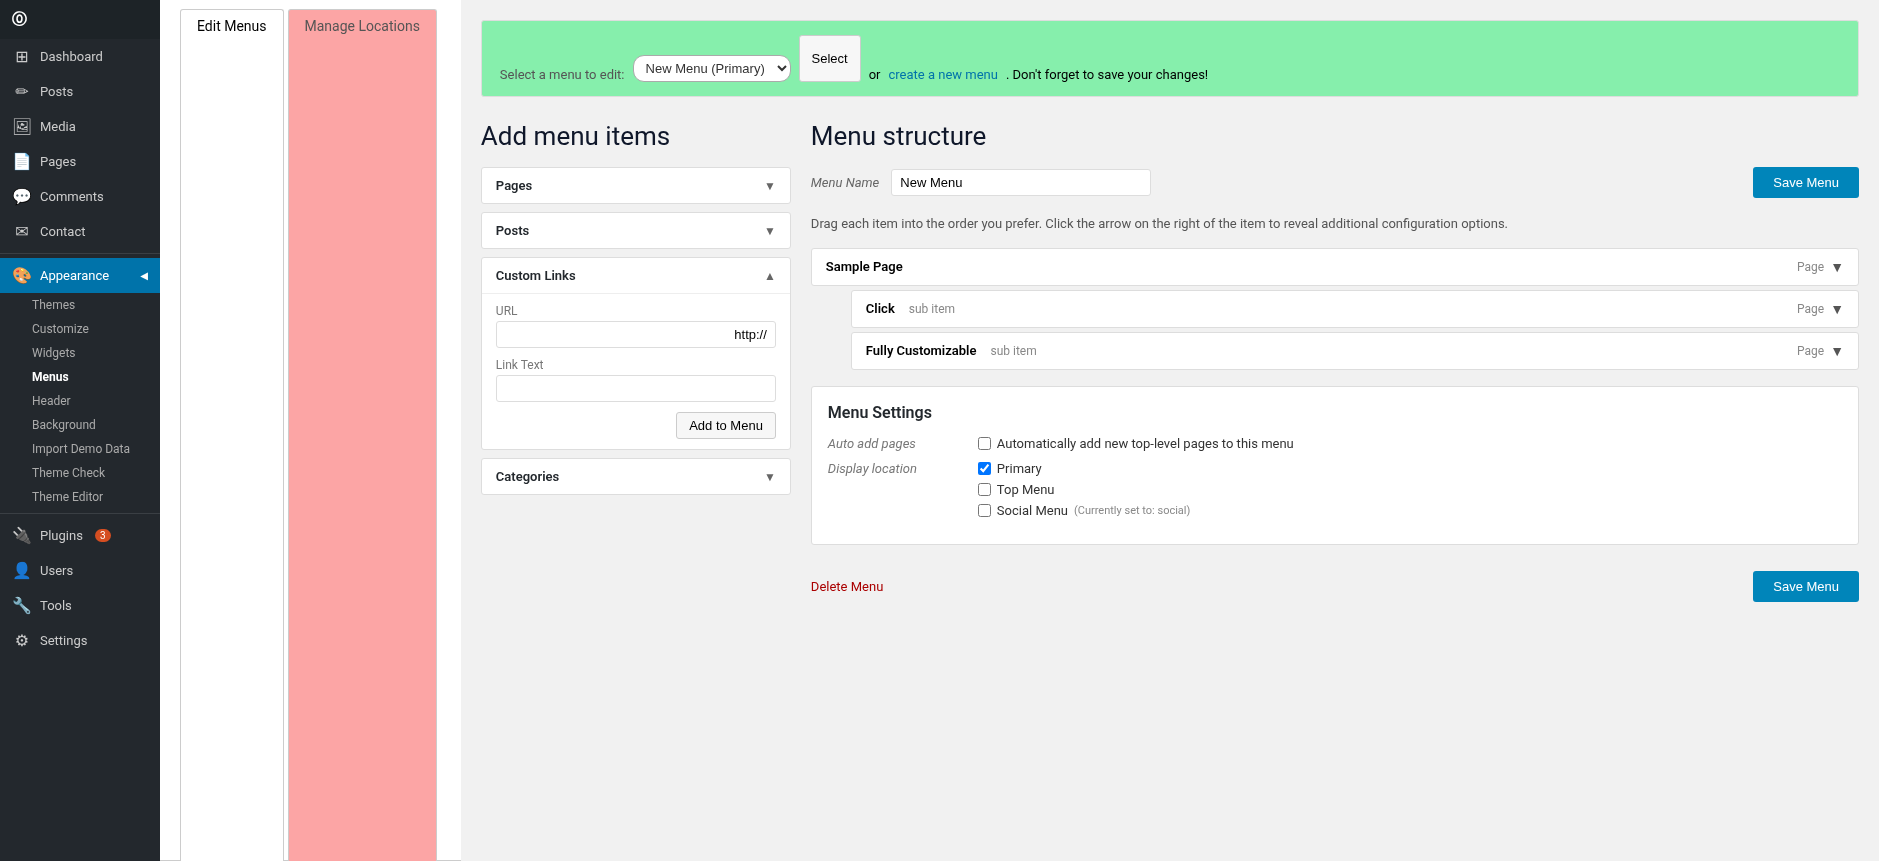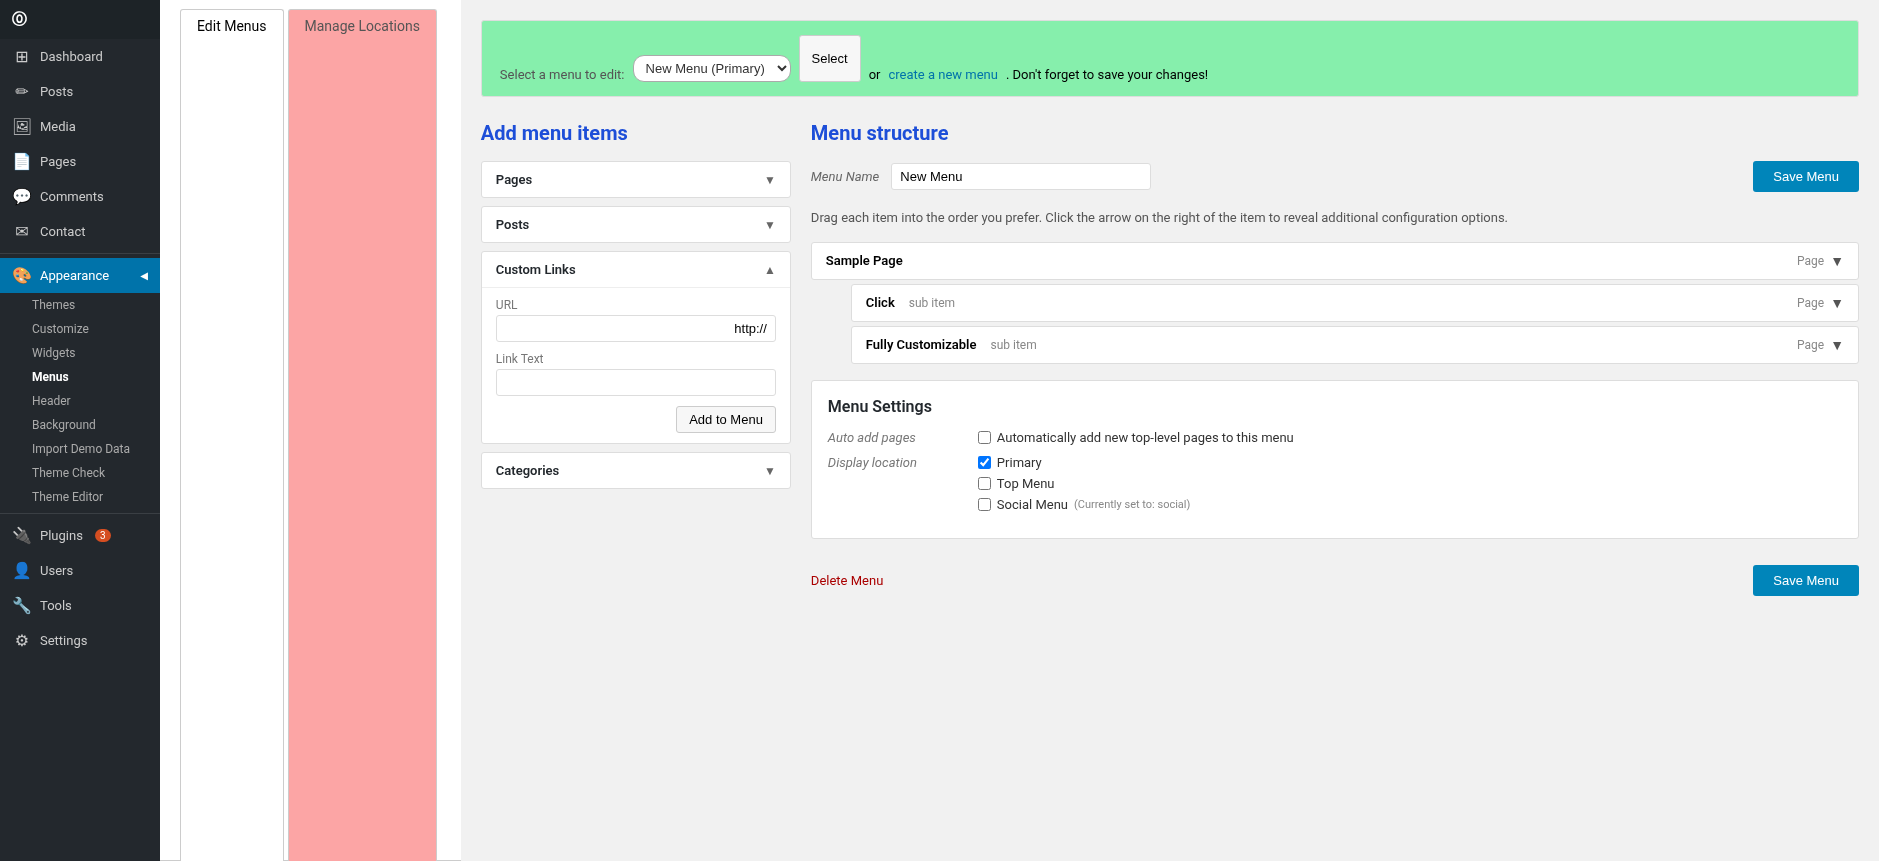--- a/index.html
+++ b/index.html
@@ -116,23 +116,23 @@
     .two-col {
       display: flex;
       gap: 20px;
       align-items: flex-start;
     }
     .left-col { width: 310px; flex-shrink: 0; }
     .right-col { flex: 1; }
 
     
     .section-heading {
-      font-size: 20px;
-      font-weight: 700;
-      color: #1d4ed8;
+      font-size: 26px;
+      font-weight: 400;
+      color: #0f172a;
       margin-bottom: 16px;
     }
 
     
     .accordion-panel {
       background: #fff;
       border: 1px solid #ddd;
       border-radius: 3px;
       margin-bottom: 8px;
     }

